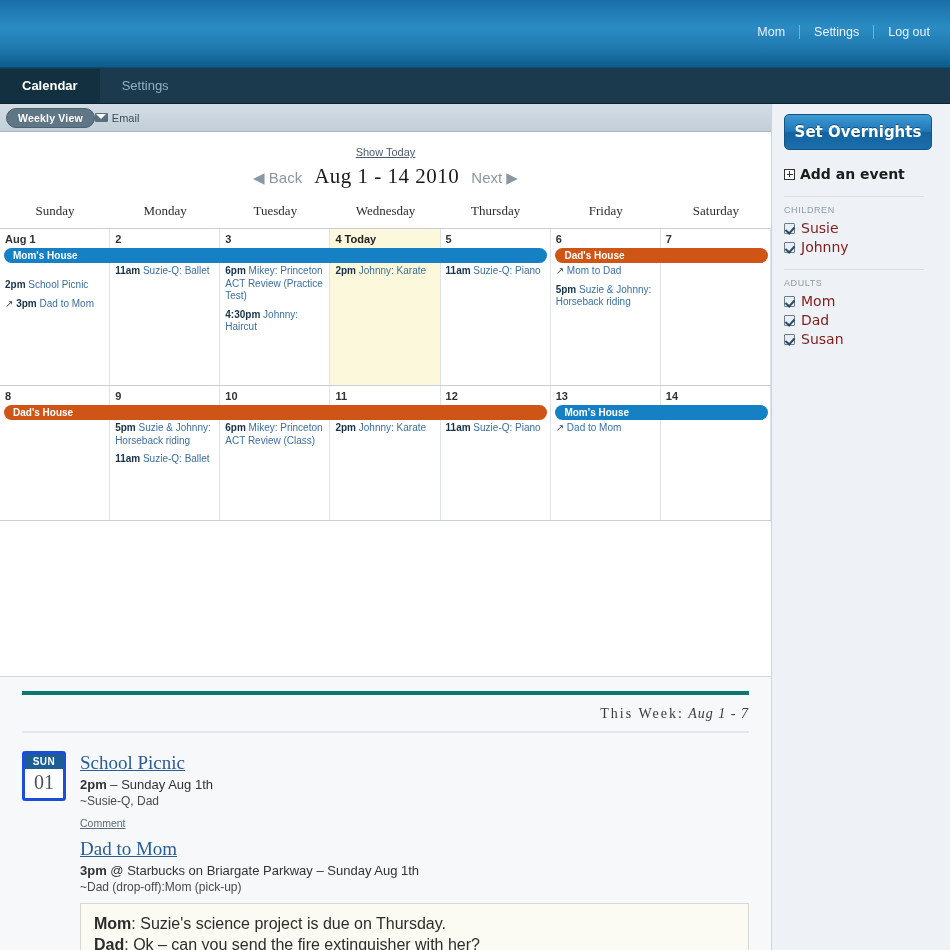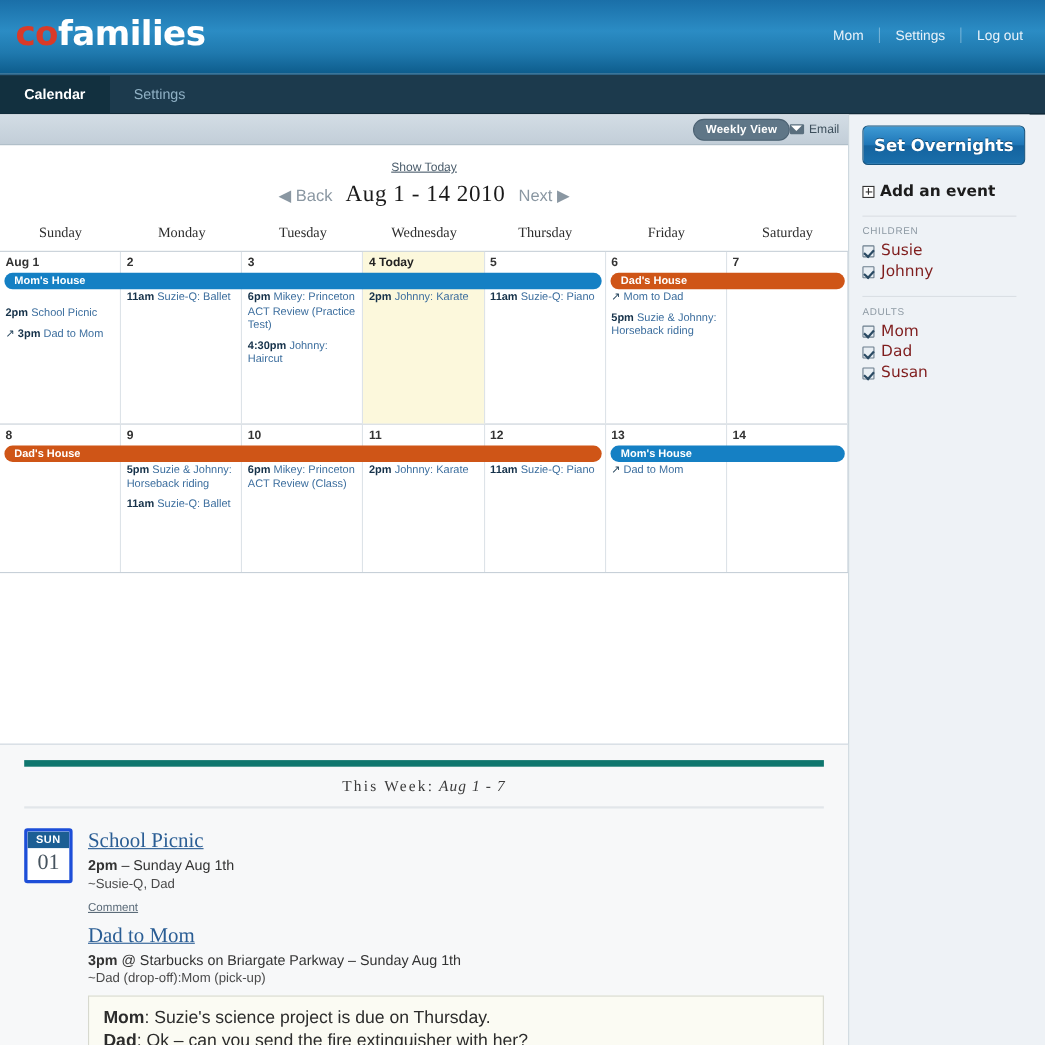--- a/index.html
+++ b/index.html
@@ -63,21 +63,21 @@
     width: 164px;
     background: #eef2f6;
     padding: 10px 0 0 12px;
   }
 
   
   .subtool {
     height: 28px;
     background: linear-gradient(to bottom, #d3dde5 0%, #c2ced8 100%);
     border-bottom: 1px solid #a9b8c4;
-    display: flex; align-items: center; justify-content: flex-end;
+    display: flex; align-items: center; justify-content: flex-start;
     padding: 0 8px 0 6px;
   }
   .pillbtn {
     background: #5f7687; color: #ffffff; font-size: 10.5px;
     padding: 3px 11px; border-radius: 11px; font-weight: bold;
     border: 1px solid #4b6172; letter-spacing: .2px;
   }
   .emaillink {
     font-size: 11px; color: #3d4f5c; display: flex; align-items: center; gap: 4px;
     text-decoration: none;
@@ -151,22 +151,22 @@
   .ovbar.mom { background: #1580c4; }
   .ovbar.dad { background: #cf5517; }
 
   
   .agenda {
     position: absolute; left: 0; right: 0; top: 572px; bottom: 0;
     background: #f7f8f9; border-top: 1px solid #cdd6de;
     padding: 14px 22px 0 22px;
   }
   .weekhdr {
-    border-top: 6px solid #0f766e; border-bottom: 2px solid #e2e6ea;
-    text-align: center; padding: 9px 0; margin-bottom: 18px;
+    border-top: 4px solid #0f766e; border-bottom: 2px solid #e2e6ea;
+    text-align: right; padding: 9px 0; margin-bottom: 18px;
   }
   .weekhdr span {
     font-family: "Liberation Serif", serif; font-size: 14px; color: #3b3b3b;
     letter-spacing: 2px;
   }
   .weekhdr em { font-style: italic; letter-spacing: 1px; }
 
   .aitem { display: flex; margin-bottom: 6px; }
   .datebox {
     width: 44px; flex: 0 0 44px; margin-right: 14px;
@@ -237,23 +237,20 @@
   }
   .sname {
     font-size: 14px; color: #7f1d1d;
     font-family: "DejaVu Sans", sans-serif;
   }
 </style>
 </head>
 <body>
 
 <div class="topbar">
-  <div class="logo">
-    <span class="co">co</span><span class="families">families</span>
-  </div>
   <div class="topnav">
     <a href="#">Mom</a>
     <a href="#">Settings</a>
     <a href="#">Log out</a>
   </div>
 </div>
 
 <div class="tabbar">
   <a href="#" class="tab active">Calendar</a>
   <a href="#" class="tab">Settings</a>

